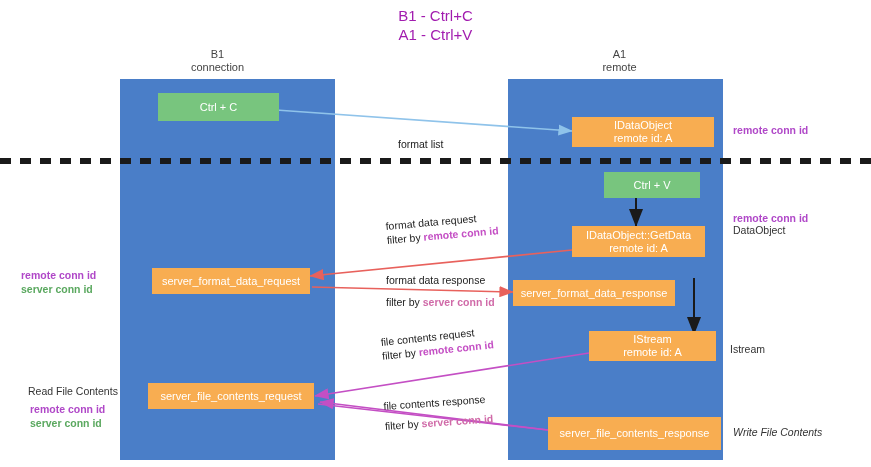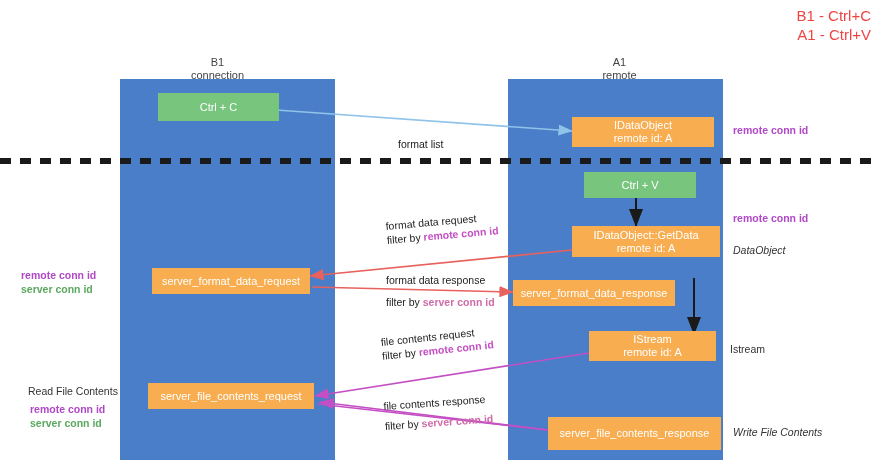--- a/index.html
+++ b/index.html
@@ -14,29 +14,29 @@
 
   
   #wires{position:absolute;left:0;top:0;width:871px;height:467px;}
 
   
   .lane{position:absolute;background:#4a7ec8;}
 
   
   .lane-head{
     position:absolute;text-align:center;
-    font-size:11px;color:#444;line-height:13px;margin-top:8px;
+    font-size:11px;color:#444;line-height:13px;
   }
   .lane-head .l1{display:block;}
   .lane-head .l2{display:block;}
 
   
   .title{
     position:absolute;left:0;right:0;top:6px;
-    text-align:right;font-size:15px;color:#ef4444;line-height:19px;
+    text-align:center;font-size:15px;color:#a21caf;line-height:19px;
   }
   .title span{display:block;}
 
   
   .node{
     position:absolute;
     display:flex;flex-direction:column;
     align-items:center;justify-content:center;
     font-size:11px;line-height:13px;
     color:#ffffff;
@@ -130,25 +130,25 @@
 
   <div class="node green" style="left:158px;top:93px;width:121px;height:28px;">
     <span class="ln">Ctrl + C</span>
   </div>
 
   <div class="node orange" style="left:572px;top:117px;width:142px;height:30px;">
     <span class="ln">IDataObject</span>
     <span class="ln">remote id: A</span>
   </div>
 
-  <div class="node green" style="left:584px;top:172px;width:112px;height:26px;">
+  <div class="node green" style="left:604px;top:172px;width:96px;height:26px;">
     <span class="ln">Ctrl + V</span>
   </div>
 
-  <div class="node orange" style="left:572px;top:226px;width:148px;height:31px;">
+  <div class="node orange" style="left:572px;top:226px;width:133px;height:31px;">
     <span class="ln">IDataObject::GetData</span>
     <span class="ln">remote id: A</span>
   </div>
 
   <div class="node orange" style="left:513px;top:280px;width:162px;height:26px;">
     <span class="ln">server_format_data_response</span>
   </div>
 
   <div class="node orange" style="left:152px;top:268px;width:158px;height:26px;">
     <span class="ln">server_format_data_request</span>
@@ -206,21 +206,21 @@
   </div>
 
   <div class="side" style="left:733px;top:123px;">
     <span class="pink">remote conn id</span>
   </div>
 
   <div class="side" style="left:733px;top:211px;">
     <span class="pink">remote conn id</span>
   </div>
 
-  <div class="side side-right" style="left:733px;top:243px;font-style:italic;">
+  <div class="side side-right" style="left:733px;top:223px;">
     <span class="plain">DataObject</span>
   </div>
 
   <div class="side side-right" style="left:730px;top:342px;">
     <span class="plain">Istream</span>
   </div>
 
   <div class="side side-right" style="left:733px;top:425px;font-style:italic;">
     <span class="plain">Write File Contents</span>
   </div>

